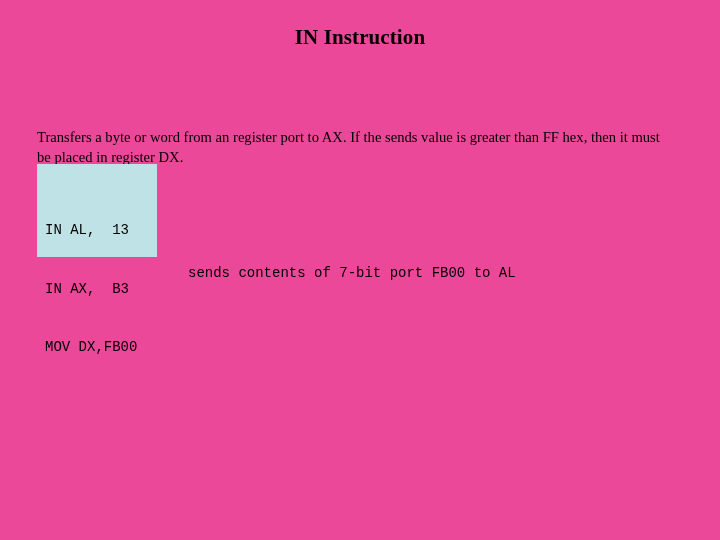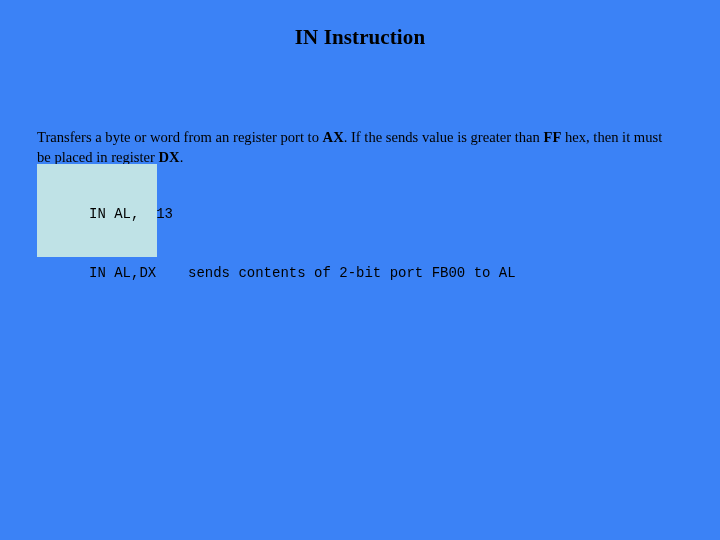--- a/index.html
+++ b/index.html
@@ -17,21 +17,21 @@
     color: #000000;
     -webkit-font-smoothing: none;
   }
 
   #slide {
     position: absolute;
     left: 0;
     top: 0;
     width: 720px;
     height: 540px;
-    background: #3b82f6;
+    background: #ec4899;
   }
 
   
   #slide-title {
     position: absolute;
     left: 0;
     top: 25px;
     width: 720px;
     text-align: center;
     font-family: "Liberation Serif", "DejaVu Serif", serif;
@@ -46,21 +46,21 @@
   #body-paragraph {
     position: absolute;
     left: 37px;
     top: 112px;
     width: 640px;
     font-family: "Liberation Serif", "DejaVu Serif", serif;
     font-size: 14.6px;
     line-height: 20px;
     text-align: left;
   }
-  #body-paragraph .b { font-weight: bold; }
+  #body-paragraph .b { font-weight: normal; }
 
   
   #example-area {
     position: absolute;
     left: 0;
     top: 164px;
     width: 720px;
     height: 100px;
   }
 
@@ -69,27 +69,26 @@
     left: 37px;
     top: 0px;
     width: 120px;
     height: 93px;
     background: #bfe2e6;
   }
 
   #code-lines {
     position: absolute;
     left: 45px;
-    top: 2px;
+    top: 18px;
     font-family: "Liberation Mono", "DejaVu Sans Mono", monospace;
     font-size: 14px;
     line-height: 19.5px;
     white-space: pre;
     color: #000000;
-    margin-left: 44px;
   }
 
   #desc-lines {
     position: absolute;
     left: 188px;
     top: 2px;
     font-family: "Liberation Mono", "DejaVu Sans Mono", monospace;
     font-size: 14px;
     line-height: 19.5px;
     white-space: pre;
@@ -111,23 +110,24 @@
   <div id="slide-title">IN Instruction</div>
 
   <p id="body-paragraph"><span>Transfers a byte or word from an register port to </span><span class="b">AX</span><span>.  If the sends value is greater than </span><span class="b">FF</span><span> hex, then it must be placed in register </span><span class="b">DX</span><span>.</span></p>
 
   <div id="example-area">
 
     <div id="code-highlight"></div>
 
     <div id="code-lines">
       <div class="code-line">IN AL,  13</div>
-      <div class="code-line">IN AL,DX</div>
+      <div class="code-line">IN AX,  B3</div>
+      <div class="code-line">MOV DX,FB00</div>
     </div>
 
     <div id="desc-lines">
       <div class="desc-line blank"></div>
-      <div class="desc-line">sends contents of 2-bit port FB00 to AL</div>
+      <div class="desc-line">sends contents of 7-bit port FB00 to AL</div>
     </div>
 
   </div>
 
 </div>
 
 </body></html>

